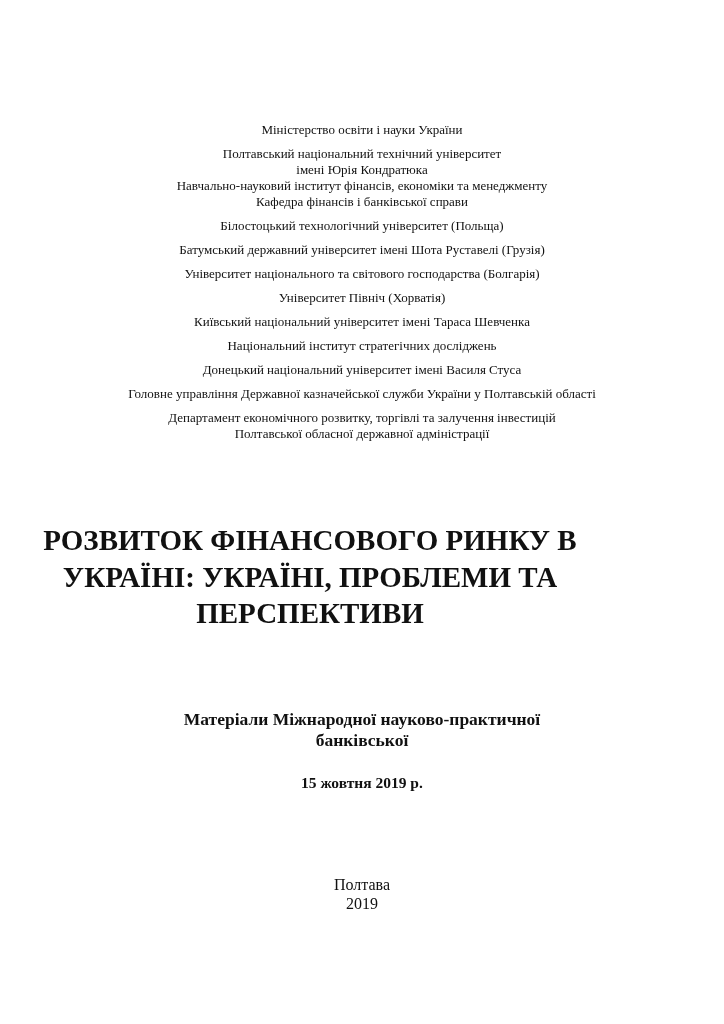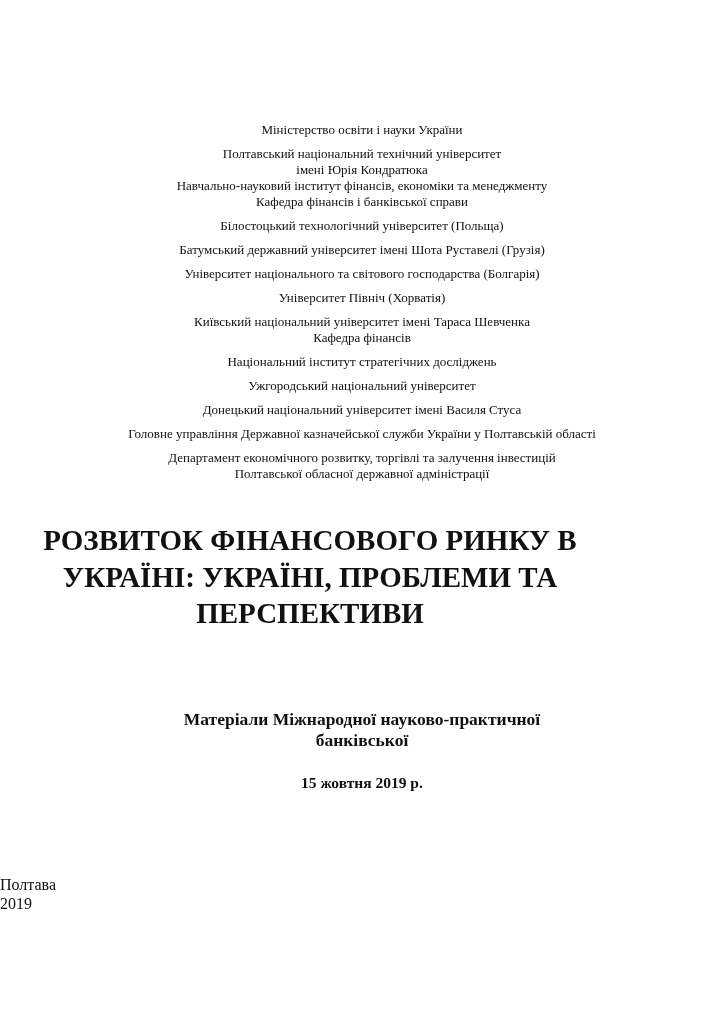--- a/index.html
+++ b/index.html
@@ -68,20 +68,21 @@
       text-align: center;
       font-weight: bold;
       font-size: 15.5px;
       line-height: 19px;
     }
     .place {
       position: absolute;
       left: 0;
       top: 875px;
       width: 724px;
+      text-align: center;
       font-size: 16px;
       line-height: 19px;
     }
     .place span { display: block; }
   </style>
 </head>
 <body>
 
 <div class="page">
 
@@ -102,27 +103,23 @@
       <span class="org-line">Батумський державний університет імені Шота Руставелі (Грузія)</span>
     </div>
     <div class="org-group">
       <span class="org-line">Університет національного та світового господарства (Болгарія)</span>
     </div>
     <div class="org-group">
       <span class="org-line">Університет Північ (Хорватія)</span>
     </div>
     <div class="org-group">
       <span class="org-line">Київський національний університет імені Тараса Шевченка</span>
-      <span class="org-line">Кафедра фінансів</span>
     </div>
     <div class="org-group">
       <span class="org-line">Національний інститут стратегічних досліджень</span>
-    </div>
-    <div class="org-group">
-      <span class="org-line">Ужгородський національний університет</span>
     </div>
     <div class="org-group">
       <span class="org-line">Донецький національний університет імені Василя Стуса</span>
     </div>
     <div class="org-group">
       <span class="org-line">Головне управління Державної казначейської служби України у Полтавській області</span>
     </div>
     <div class="org-group">
       <span class="org-line">Департамент економічного розвитку, торгівлі та залучення інвестицій</span>
       <span class="org-line">Полтавської обласної державної адміністрації</span>

